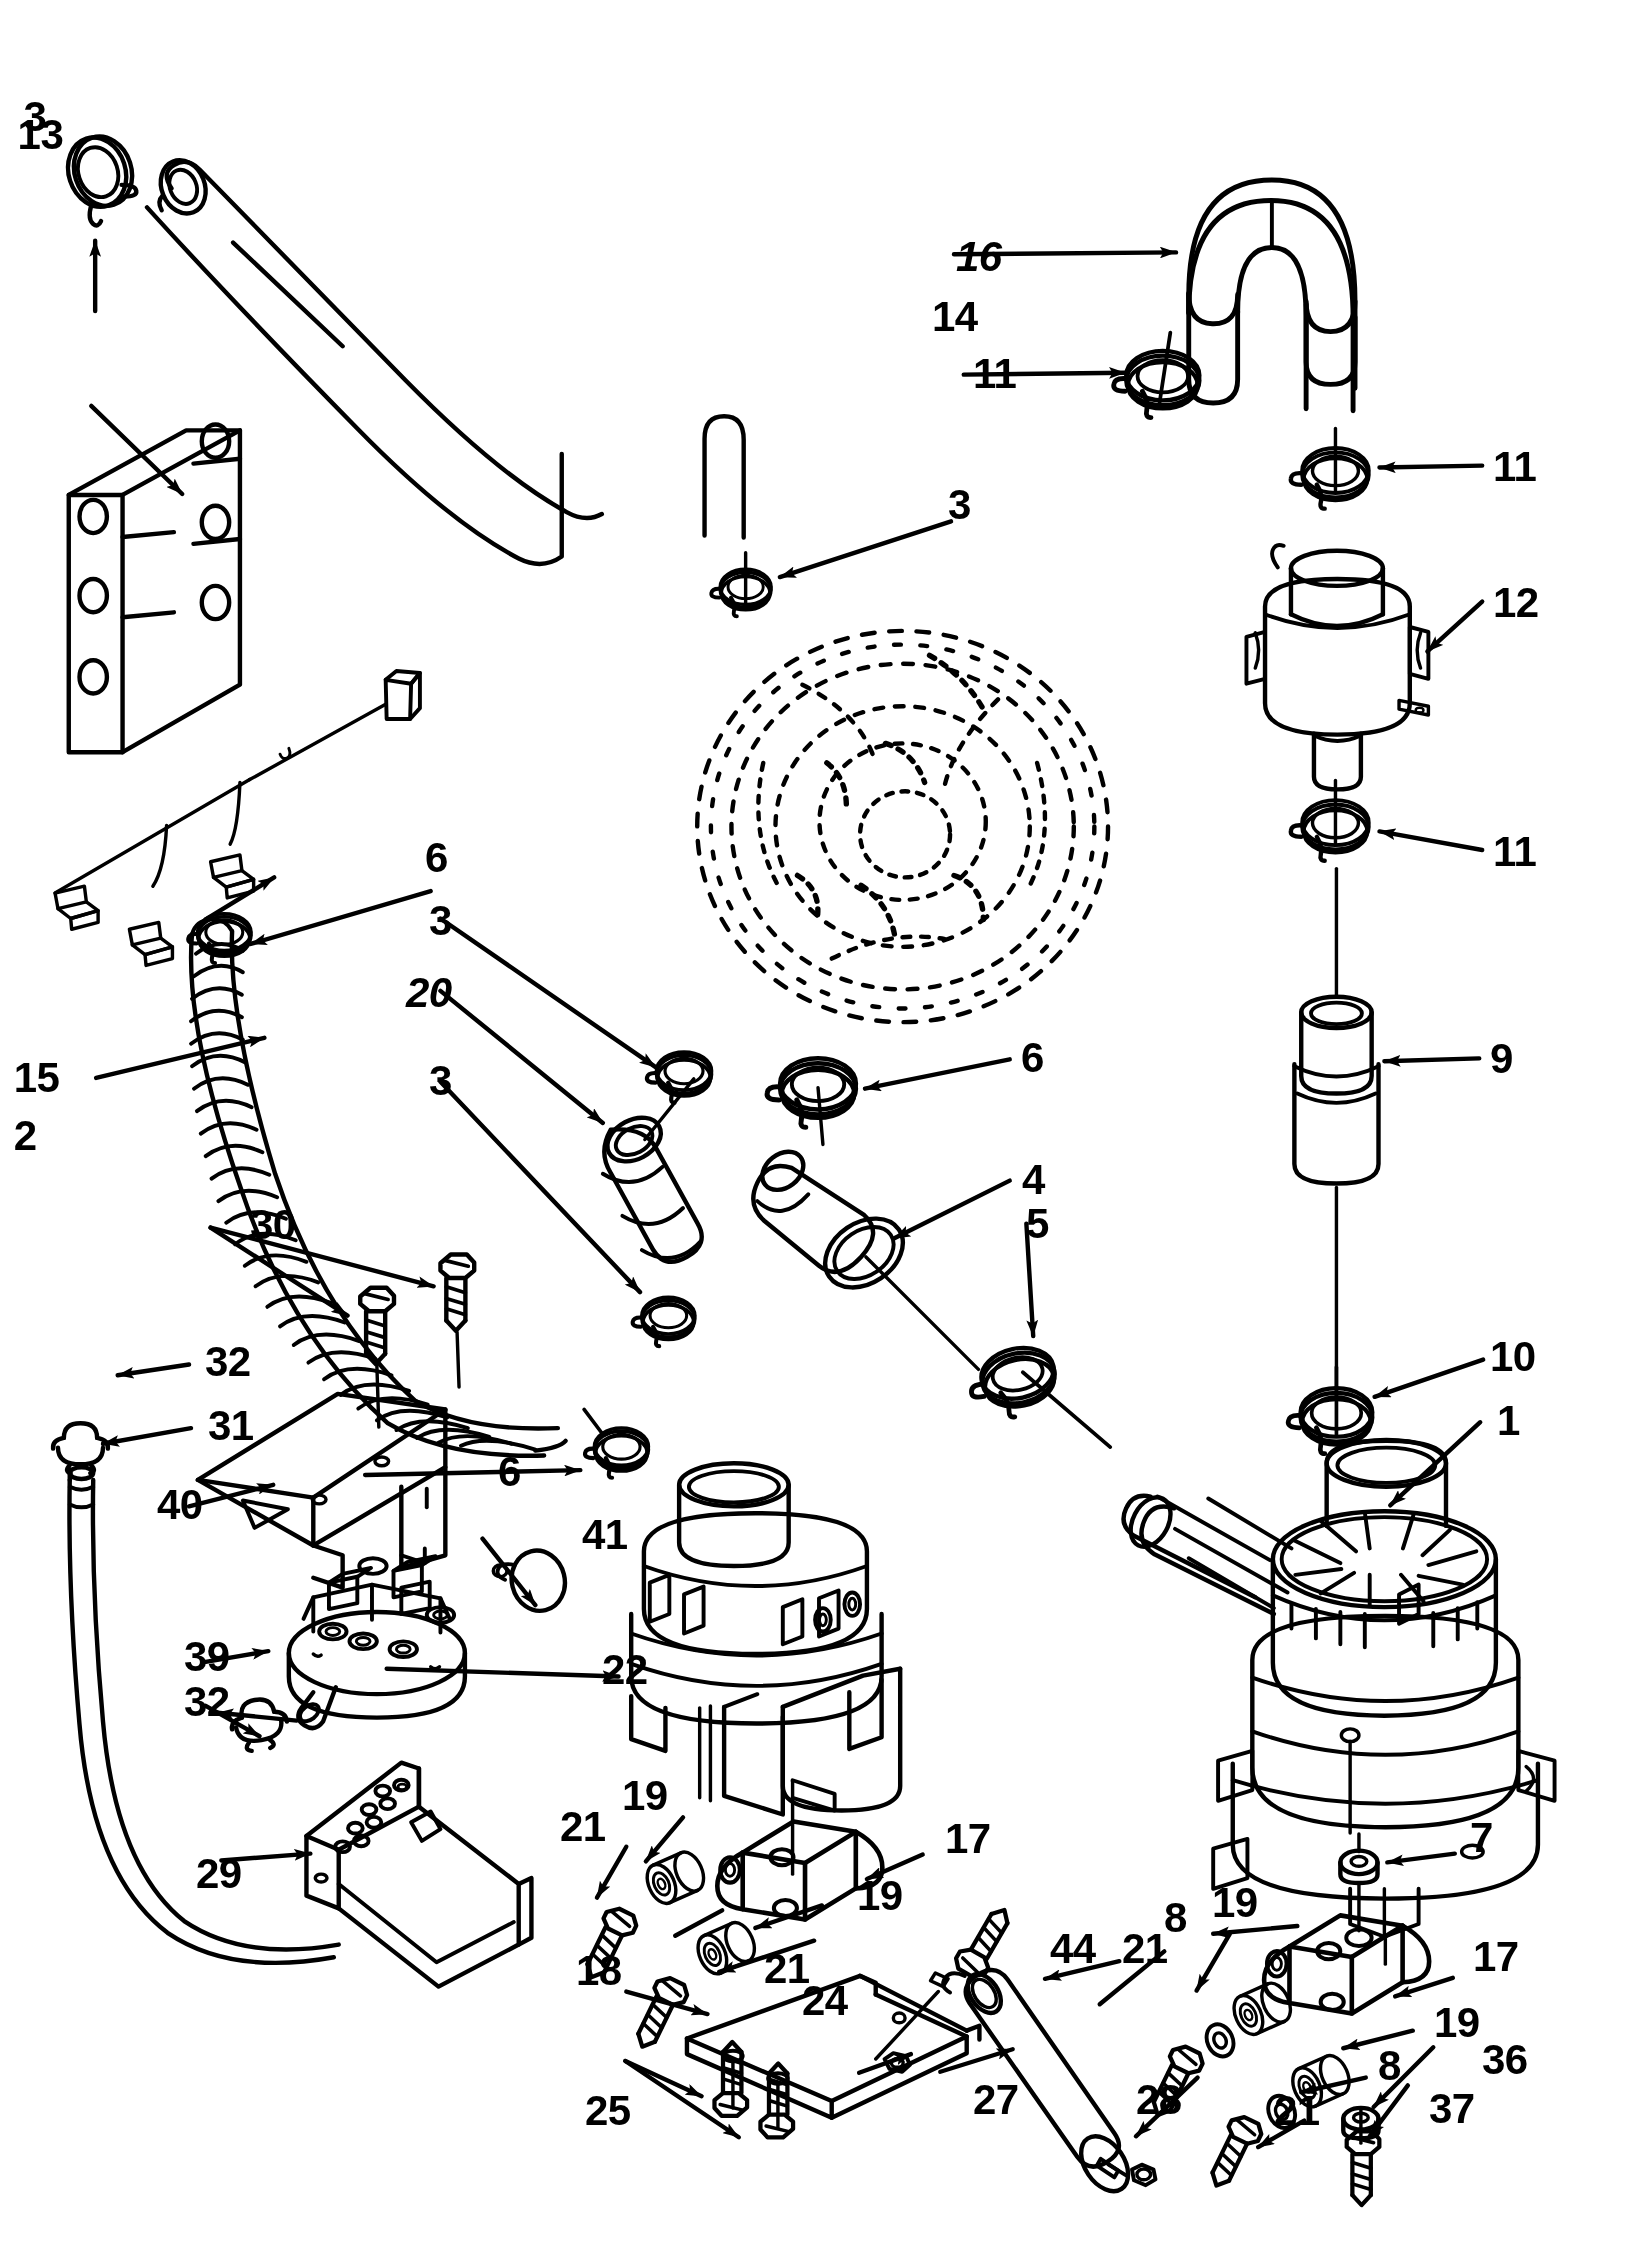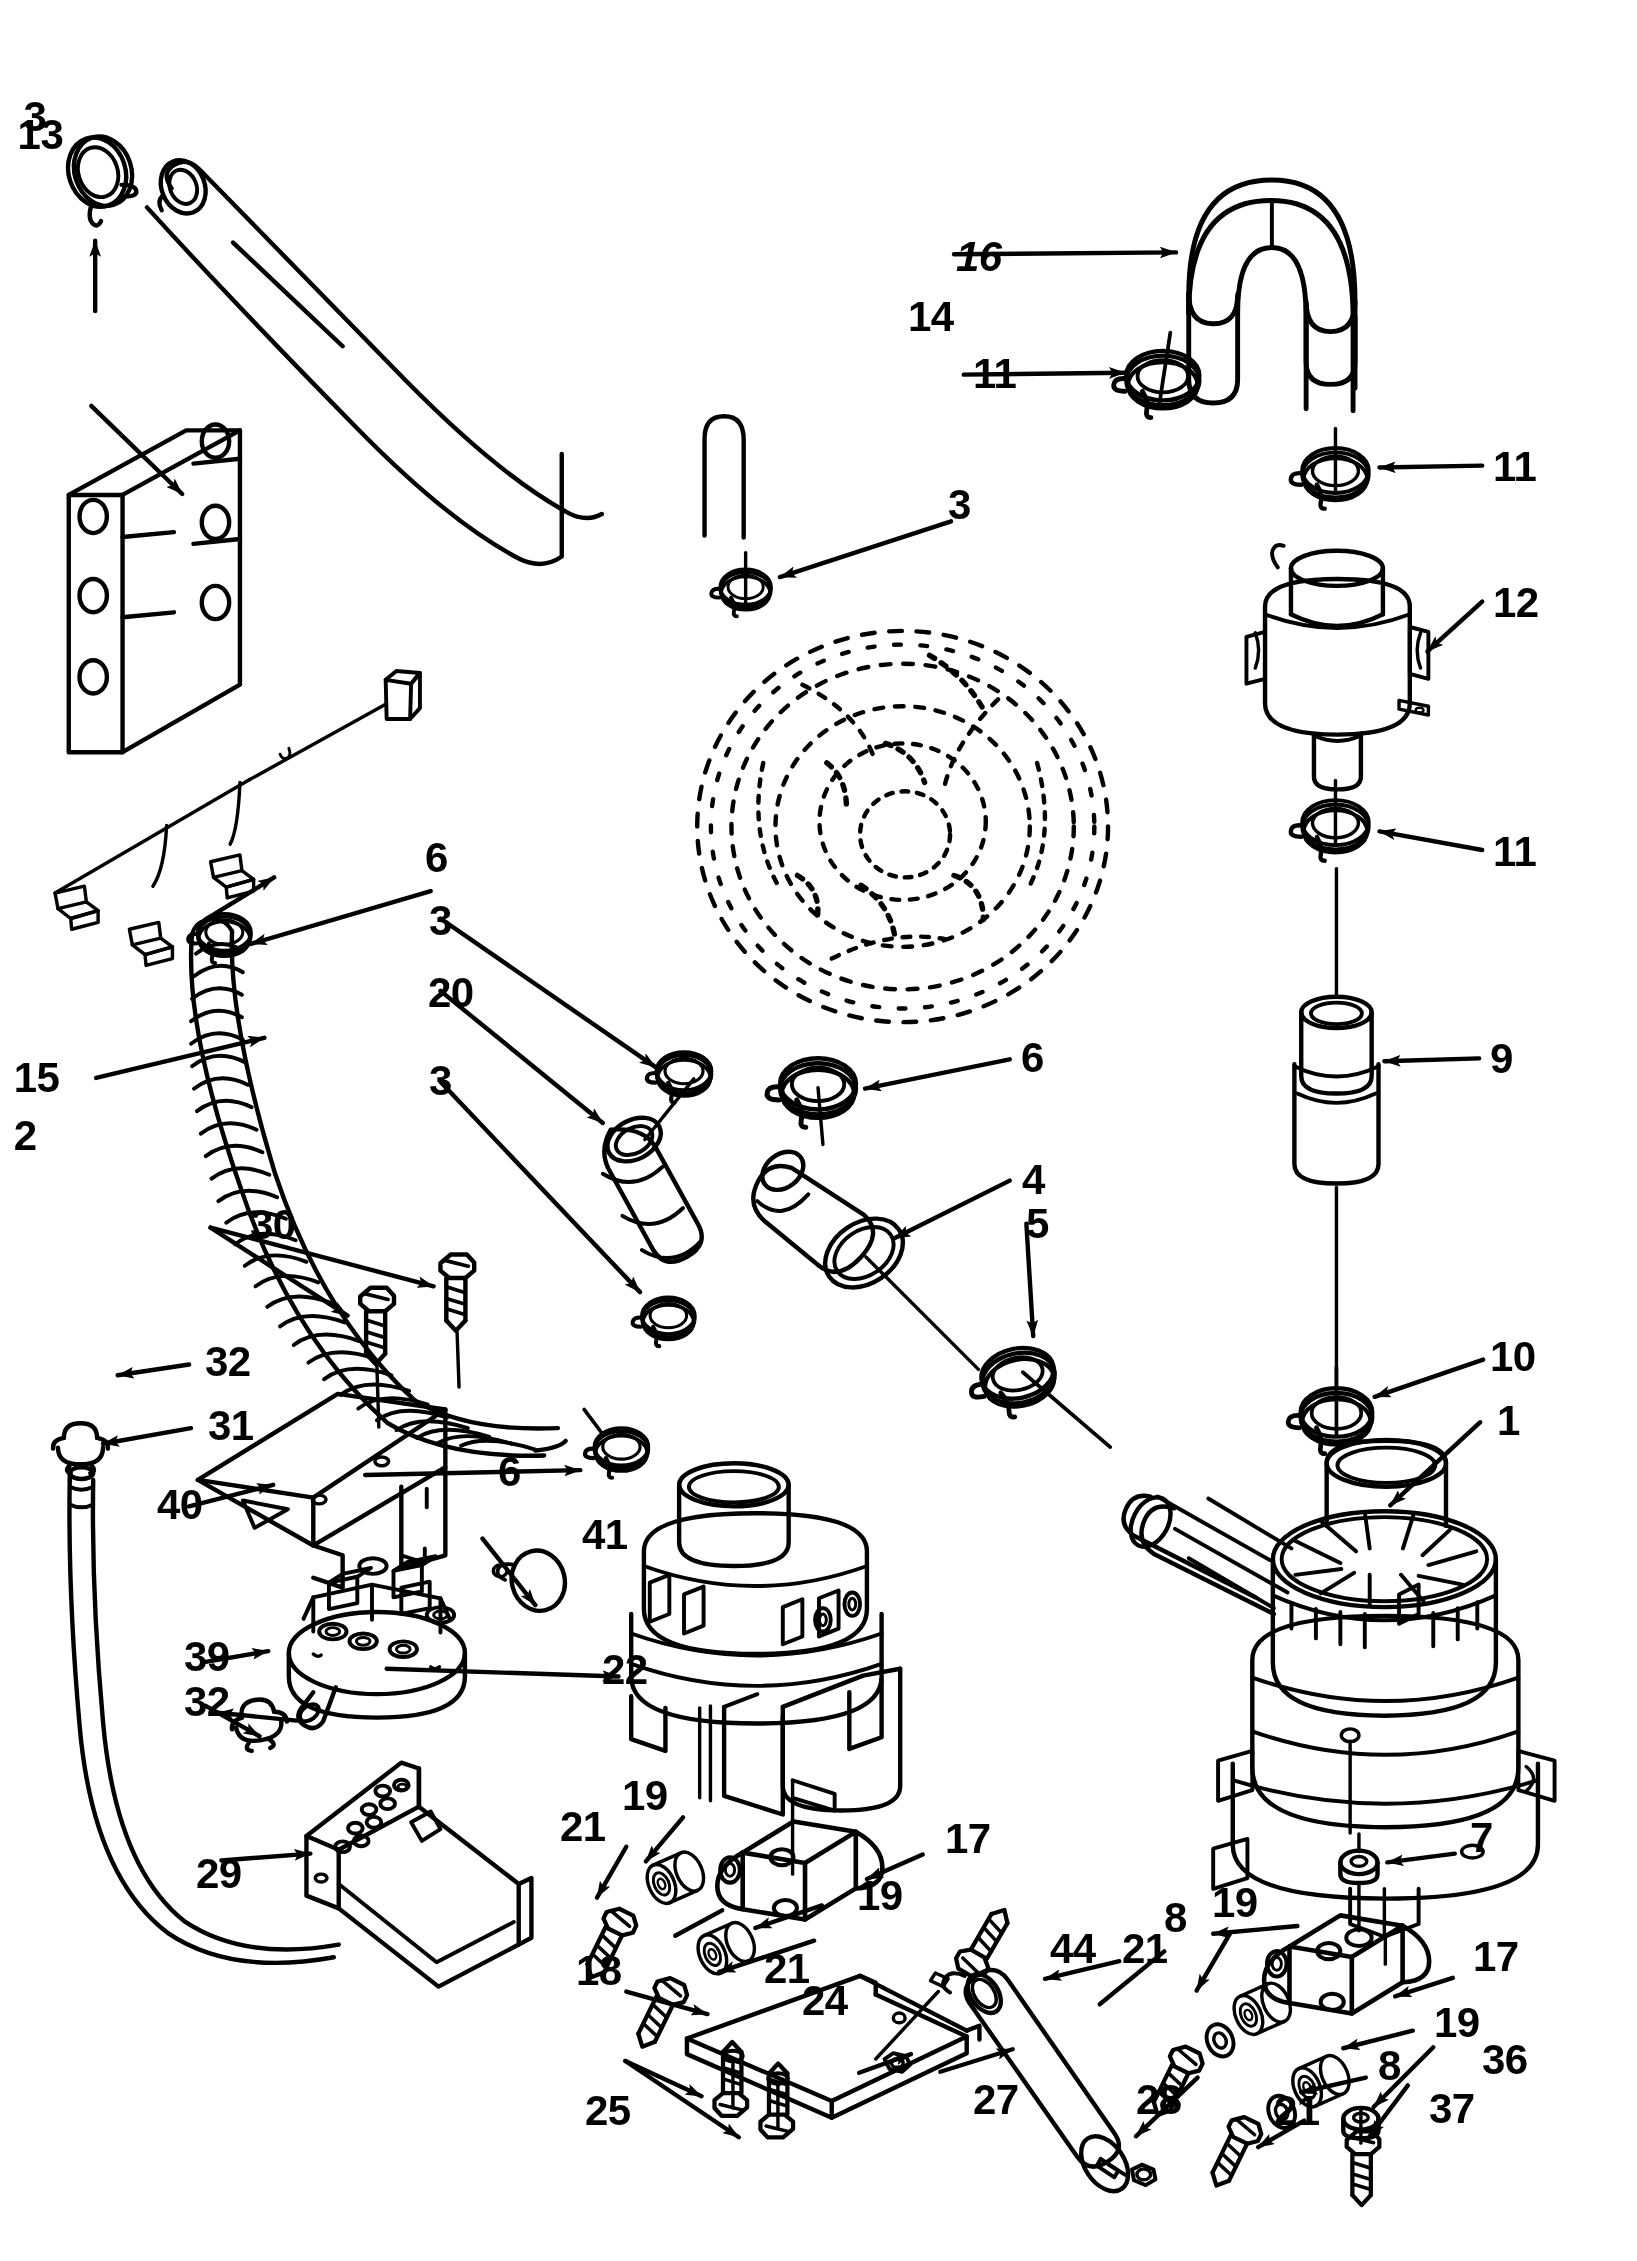--- a/index.html
+++ b/index.html
@@ -631,29 +631,29 @@
         <path d="M2448,4248 L2322,4368" marker-end="url(#ah)"></path>
         <path d="M2666,4336 L2572,4390" marker-end="url(#ah)"></path>
         <path d="M2878,4264 L2800,4368" marker-end="url(#ah)"></path>
       </g>
     </g>
   </svg>
 
   <div class="lbl" style="left:23.5px;  top:96px;">3</div>
   <div class="lbl" style="left:17.6px;  top:114px;text-align:right;">13</div>
   <div class="lbl" style="left:956px;top:236px;font-style:italic;">16</div>
-  <div class="lbl" style="left:908px;top:296px;">14</div>
+  <div class="lbl" style="left:932px;top:296px;">14</div>
   <div class="lbl" style="left:973px;top:353px;">11</div>
   <div class="lbl" style="left:1493px;top:446px;">11</div>
   <div class="lbl" style="left:948px;top:484px;">3</div>
   <div class="lbl" style="left:1493px;top:582px;text-align:right;">12</div>
   <div class="lbl" style="left:1493px;top:831px;">11</div>
   <div class="lbl" style="left:425px; top:837px;">6</div>
   <div class="lbl" style="left:429px; top:900px;">3</div>
-  <div class="lbl" style="left:428px; top:972px;">20</div>
+  <div class="lbl" style="left:406px; top:972px;font-style:italic;">20</div>
   <div class="lbl" style="left:13.7px;  top:1057px;">15</div>
   <div class="lbl" style="left:1021px;top:1037px;">6</div>
   <div class="lbl" style="left:1490px;top:1038px;">9</div>
   <div class="lbl" style="left:13.7px;  top:1115px;">2</div>
   <div class="lbl" style="left:429px; top:1060px;">3</div>
   <div class="lbl" style="left:1022px;top:1159px;">4</div>
   <div class="lbl" style="left:1026px;top:1203px;">5</div>
   <div class="lbl" style="left:250px; top:1204px;">30</div>
   <div class="lbl" style="left:205px; top:1341px;">32</div>
   <div class="lbl" style="left:1490px;top:1336px;">10</div>

